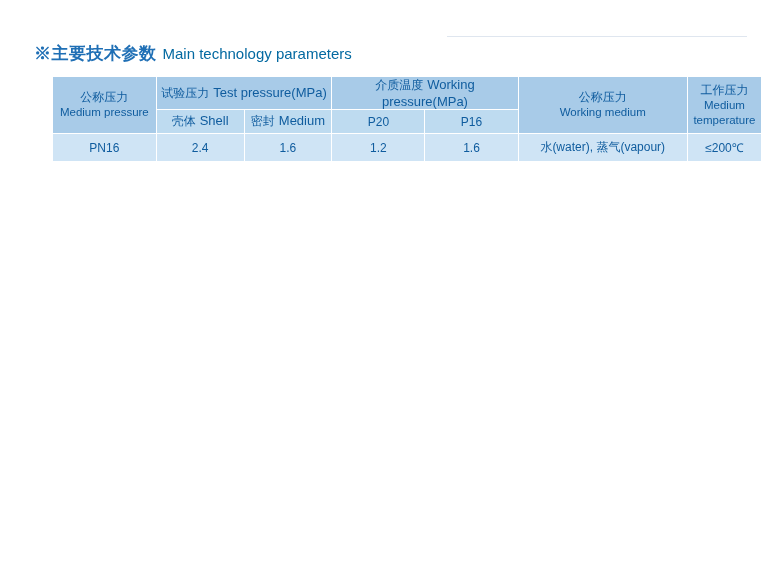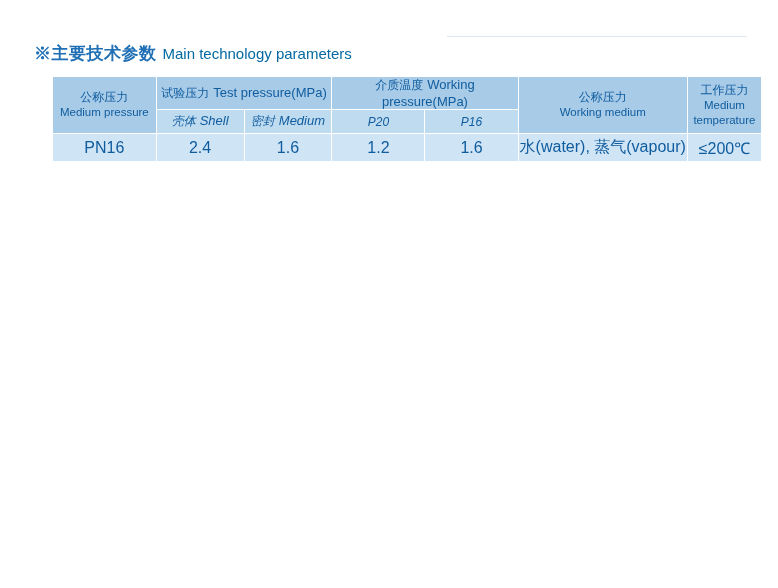--- a/index.html
+++ b/index.html
@@ -58,26 +58,25 @@
   }
   td.hdr {
     background: #a8cbe8;
     height: 23px;
     font-size: 12px;
   }
   td.hdr2 {
     background: #bedbf0;
     height: 23px;
     font-size: 12px;
-    font-style: italic;
   }
   td.val {
     background: #cfe4f5;
     height: 27px;
-    font-size: 16px;
+    font-size: 12px;
   }
   .cnlab {
     font-size: 12px;
   }
   .enlab {
     font-size: 11.5px;
   }
   .stack {
     display: block;
     line-height: 1.25;

